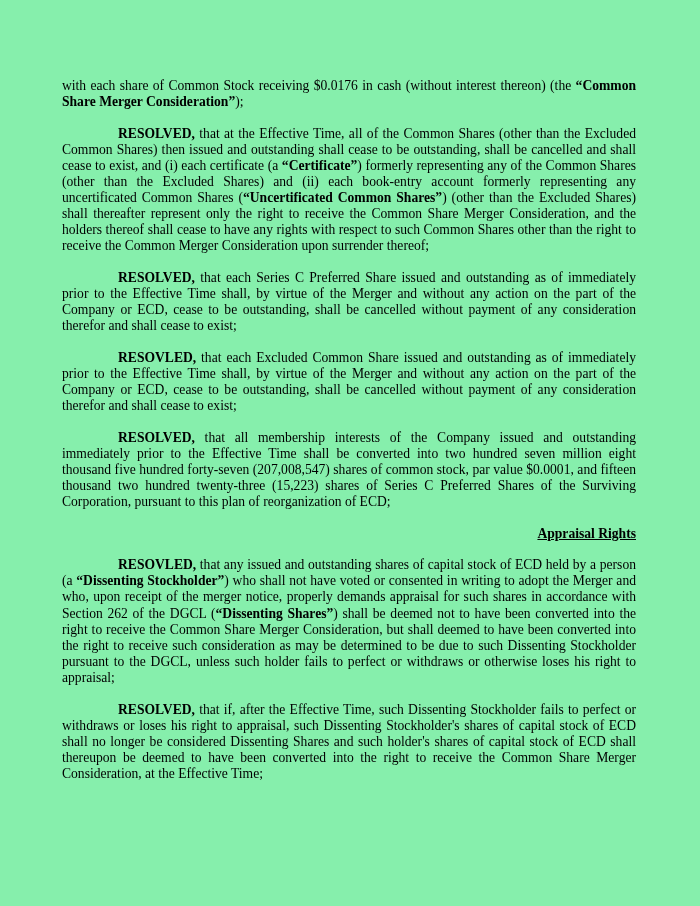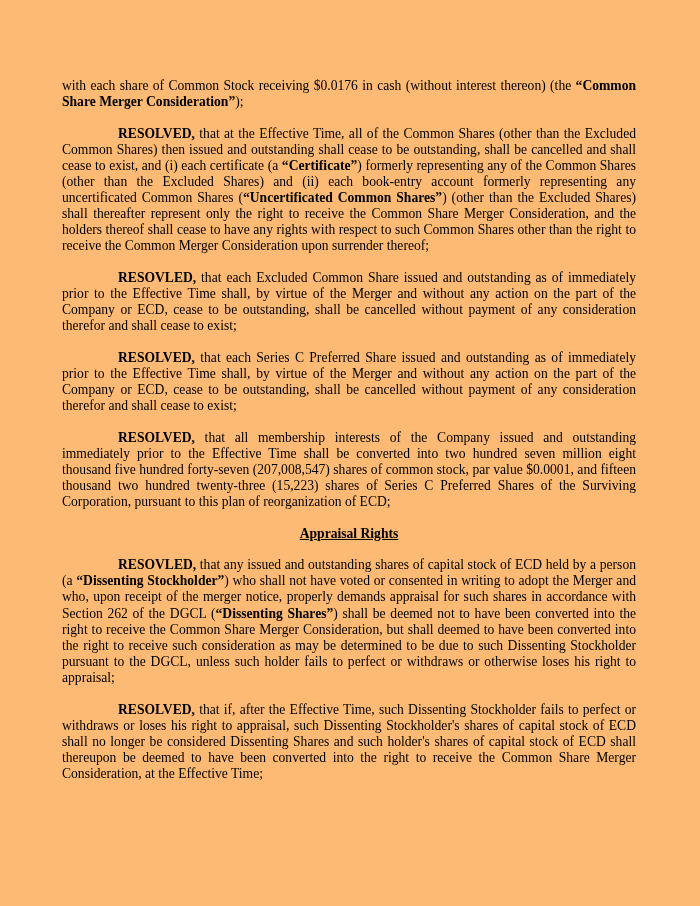--- a/index.html
+++ b/index.html
@@ -5,21 +5,21 @@
   html, body {
     margin: 0;
     padding: 0;
     background: #ffffff;
   }
   .page {
     position: relative;
     width: 700px;
     height: 906px;
     margin: 0;
-    background: #fdba74;
+    background: #86efac;
     color: #000000;
     box-sizing: border-box;
     padding: 78px 64px 0 62px;
     font-family: "Liberation Serif", "DejaVu Serif", serif;
     font-size: 13.6px;
     line-height: 16.1px;
     overflow: hidden;
   }
   .doc-body {
     width: 100%;
@@ -30,37 +30,37 @@
   }
   .para.indent {
     text-indent: 56px;
     font-family: Liberation Serif, serif;
   }
   .para.no-indent {
     text-indent: 0;
   }
   .heading {
     margin: 0 0 15.5px 0;
-    text-align: center;
+    text-align: right;
     font-family: Liberation Serif, serif;
   }
   .bold {
     font-weight: 700;
   }
   .underline {
     text-decoration: underline;
   }
 </style>
 </head>
 <body>
 
 <div class="page">
   <div class="doc-body">
       <p class="para no-indent"><span>with each share of Common Stock receiving $0.0176 in cash (without interest thereon) (the </span><span class="bold">“Common Share Merger Consideration”</span><span>);</span></p>
       <p class="para indent"><span class="bold">RESOLVED,</span><span> that at the Effective Time, all of the Common Shares (other than the Excluded Common Shares) then issued and outstanding shall cease to be outstanding, shall be cancelled and shall cease to exist, and (i) each certificate (a </span><span class="bold">“Certificate”</span><span>) formerly representing any of the Common Shares (other than the Excluded Shares) and (ii) each book-entry account formerly representing any uncertificated Common Shares (</span><span class="bold">“Uncertificated Common Shares”</span><span>) (other than the Excluded Shares) shall thereafter represent only the right to receive the Common Share Merger Consideration, and the holders thereof shall cease to have any rights with respect to such Common Shares other than the right to receive the Common Merger Consideration upon surrender thereof;</span></p>
+      <p class="para indent"><span class="bold">RESOLVED,</span><span> that each Series C Preferred Share issued and outstanding as of immediately prior to the Effective Time shall, by virtue of the Merger and without any action on the part of the Company or ECD, cease to be outstanding, shall be cancelled without payment of any consideration therefor and shall cease to exist;</span></p>
       <p class="para indent"><span class="bold">RESOVLED,</span><span> that each Excluded Common Share issued and outstanding as of immediately prior to the Effective Time shall, by virtue of the Merger and without any action on the part of the Company or ECD, cease to be outstanding, shall be cancelled without payment of any consideration therefor and shall cease to exist;</span></p>
-      <p class="para indent"><span class="bold">RESOLVED,</span><span> that each Series C Preferred Share issued and outstanding as of immediately prior to the Effective Time shall, by virtue of the Merger and without any action on the part of the Company or ECD, cease to be outstanding, shall be cancelled without payment of any consideration therefor and shall cease to exist;</span></p>
       <p class="para indent"><span class="bold">RESOLVED,</span><span> that all membership interests of the Company issued and outstanding immediately prior to the Effective Time shall be converted into two hundred seven million eight thousand five hundred forty-seven (207,008,547) shares of common stock, par value $0.0001, and fifteen thousand two hundred twenty-three (15,223) shares of Series C Preferred Shares of the Surviving Corporation, pursuant to this plan of reorganization of ECD;</span></p>
       <p class="heading"><span class="bold underline">Appraisal Rights</span></p>
       <p class="para indent"><span class="bold">RESOVLED,</span><span> that any issued and outstanding shares of capital stock of ECD held by a person (a </span><span class="bold">“Dissenting Stockholder”</span><span>) who shall not have voted or consented in writing to adopt the Merger and who, upon receipt of the merger notice, properly demands appraisal for such shares in accordance with Section 262 of the DGCL (</span><span class="bold">“Dissenting Shares”</span><span>) shall be deemed not to have been converted into the right to receive the Common Share Merger Consideration, but shall deemed to have been converted into the right to receive such consideration as may be determined to be due to such Dissenting Stockholder pursuant to the DGCL, unless such holder fails to perfect or withdraws or otherwise loses his right to appraisal;</span></p>
       <p class="para indent"><span class="bold">RESOLVED,</span><span> that if, after the Effective Time, such Dissenting Stockholder fails to perfect or withdraws or loses his right to appraisal, such Dissenting Stockholder's shares of capital stock of ECD shall no longer be considered Dissenting Shares and such holder's shares of capital stock of ECD shall thereupon be deemed to have been converted into the right to receive the Common Share Merger Consideration, at the Effective Time;</span></p>
     </div>
 </div>
 
 </body></html>

